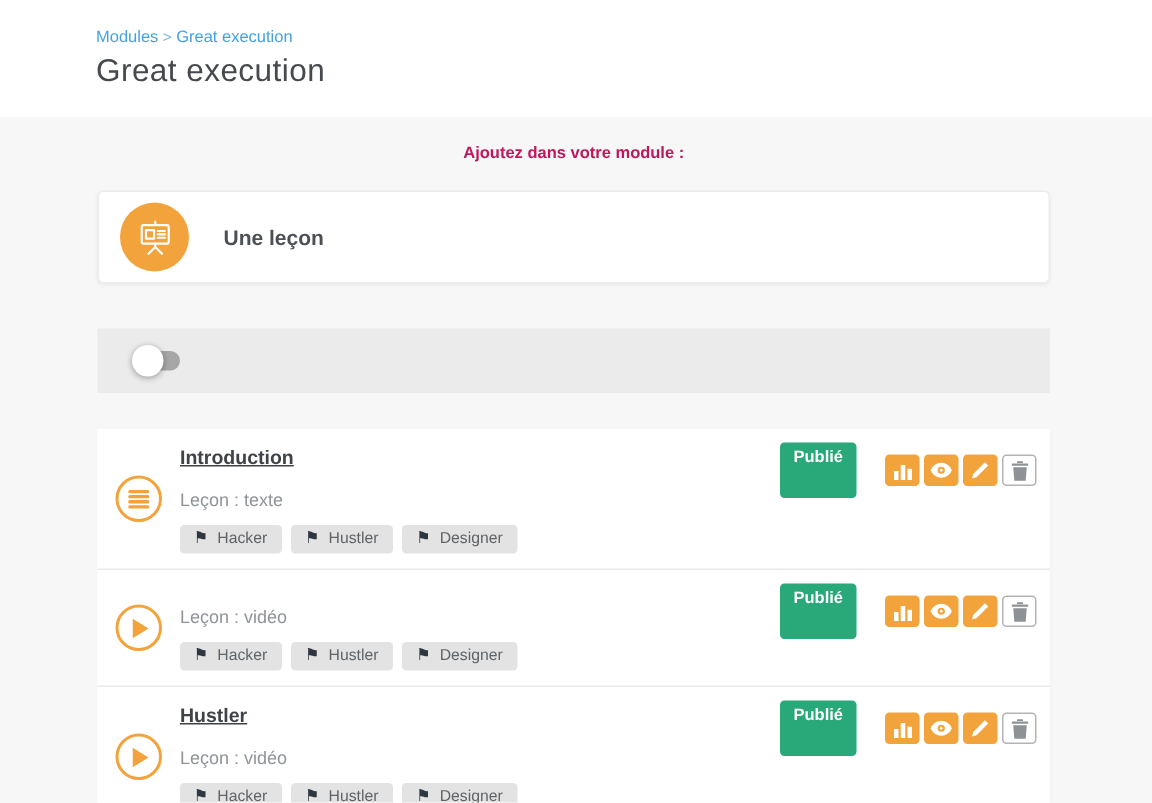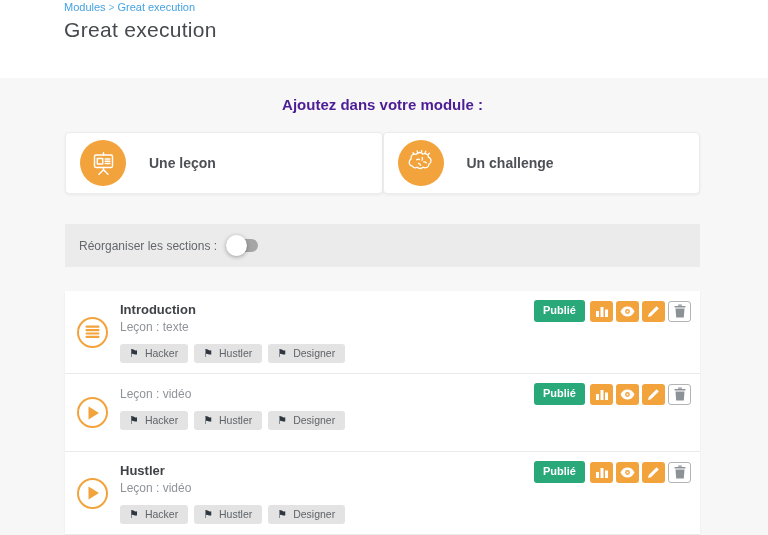--- a/index.html
+++ b/index.html
@@ -1,28 +1,28 @@
 <!DOCTYPE html>
 <html><head>
 <meta charset="utf-8">
 <style>
   * { margin:0; padding:0; box-sizing:border-box; }
   html,body { width:768px; height:535px; overflow:hidden; }
   body { background:#f7f7f7; font-family:"Liberation Sans", sans-serif; }
 
   
-  .header { background:#fff; height:78px; padding:1px 0 0 64px; }
+  .header { background:#fff; height:78px; padding:19px 0 0 64px; }
   .breadcrumb { font-size:11px; color:#45a2e2; }
   .breadcrumb span { cursor:pointer; }
   .crumb-sep { color:#79b6e0; margin:0 3px; font-size:10px; }
   .page-title { font-size:21px; color:#46494d; margin-top:5px; font-weight:400; letter-spacing:.3px; }
 
   .content { width:635px; margin-left:65px; }
 
-  .add-heading { text-align:center; font-weight:bold; font-size:15px; color:#4c1d95; padding-top:18px; }
+  .add-heading { text-align:center; font-weight:bold; font-size:11px; color:#be185d; padding-top:18px; }
 
   .cards { display:flex; margin-top:19px; }
   .card { flex:1; background:#fff; border:1px solid #ececec; border-radius:4px;
           box-shadow:0 1px 3px rgba(0,0,0,.06); height:62px; display:flex;
           align-items:center; padding-left:14px; cursor:pointer; }
   .card-circle { width:46px; height:46px; border-radius:50%; background:#F2A33C;
                  display:flex; align-items:center; justify-content:center;
                  margin-right:23px; flex-shrink:0; }
   .card-label { font-size:14px; font-weight:bold; color:#4d5156; }
 
@@ -34,30 +34,30 @@
   .toggle-knob { position:absolute; left:-2px; top:-4px; width:21px; height:21px;
                  border-radius:50%; background:#fff; box-shadow:0 1px 4px rgba(0,0,0,.35); }
 
   .sections-list { margin-top:24px; background:#fff; box-shadow:0 1px 2px rgba(0,0,0,.07); }
   .section-row { position:relative; min-height:78px; padding:10px 8px 10px 12px;
                  display:flex; border-bottom:1px solid #eaeaea; background:#fff; }
   .section-row:last-child { border-bottom:none; }
   .row-icon { width:31px; height:31px; border:2px solid #F2A33C; border-radius:50%;
               background:#fff; display:flex; align-items:center; justify-content:center;
               margin-right:12px; align-self:center; flex-shrink:0; }
-  .row-title { font-size:13px; font-weight:bold; color:#3f4347; padding-top:1px; }
-  .row-sub { font-size:12px; color:#8f9499; margin-top:3px; }
+  .row-title { font-size:13px; font-weight:bold; color:#3f4347; padding-top:1px;text-decoration:underline; }
+  .row-sub { font-size:12px; color:#8f9499; margin-top:14px; }
   .row-tags { display:flex; gap:6px; margin-top:10px; }
   .tag { background:#e3e3e3; border-radius:3px; padding:3px 10px 4px 9px; font-size:10.5px;
          color:#5f6468; display:flex; align-items:center; gap:6px; }
   .tag-flag { color:#2e3740; font-size:11px; line-height:1; }
 
   .row-controls { position:absolute; top:9px; right:9px; display:flex; gap:3px; align-items:center; }
   .status-badge { background:#29a879; color:#fff; font-weight:bold; font-size:11px;
-                  padding:0 9px; height:22px; line-height:21px; border-radius:3px; margin-right:2px; }
+                  padding:0 9px; height:37px; line-height:21px; border-radius:3px; margin-right:16px; }
   .action-btn { width:23px; height:21px; background:#F2A33C; border:none; border-radius:3px;
                 display:flex; align-items:center; justify-content:center; padding:0; cursor:pointer; }
   .action-btn.delete-btn { background:#fff; border:1px solid #b4b4b4; }
 </style>
 </head>
 <body>
 
 <div class="header">
   <div class="breadcrumb">
     <span>Modules</span><span class="crumb-sep">&gt;</span><span>Great execution</span>
@@ -75,41 +75,23 @@
         <svg width="27" height="27" viewBox="0 0 24 24" fill="none" stroke="#fff" stroke-width="1.3" stroke-linecap="round" stroke-linejoin="round">
           <path d="M12 2.5v2"></path>
           <rect x="4" y="4.5" width="16" height="11" rx="1.2"></rect>
           <rect x="6.5" y="7.5" width="4.8" height="5"></rect>
           <path d="M13.5 8h4.2M13.5 10h4.2M13.5 12h4.2"></path>
           <path d="M12 15.5v2M12 17.5l-4 4M12 17.5l4 4"></path>
         </svg>
       </span>
       <span class="card-label">Une leçon</span>
     </div>
-    <div class="card">
-      <span class="card-circle">
-        <svg width="28" height="28" viewBox="0 0 24 24" fill="none" stroke="#fff" stroke-width="1.1" stroke-linecap="round" stroke-linejoin="round">
-          <path d="M6.2 4.6L5.1 3.2"></path>
-            <path d="M9.2 3.3l-.5-1.6"></path>
-            <path d="M12.4 3l.1-1.7"></path>
-            <path d="M15.4 3.4l.7-1.5"></path>
-            <path d="M18 4.8l1.2-1.2"></path>
-          <path d="M4.7 14.7c-1.6-.3-2.8-1.7-2.8-3.3 0-1.2.6-2.2 1.6-2.8-.1-.3-.1-.6-.1-.9 0-1.8 1.5-3.3 3.3-3.3.4 0 .8.1 1.1.2C8.5 3.6 9.6 3 10.8 3c1.1 0 2.1.5 2.7 1.3.5-.2 1-.4 1.6-.4 1.8 0 3.2 1.4 3.3 3.1 1.3.5 2.2 1.7 2.2 3.1 0 1.3-.8 2.5-1.9 3-.1 1.7-1.5 3-3.2 3-.6 0-1.2-.2-1.7-.5-.6.7-1.5 1.1-2.5 1.1s-1.9-.4-2.5-1.1c-.5.3-1.1.5-1.7.5-1.1 0-2-.5-2.4-1.4z"></path>
-          <path d="M8.3 9.2c.7-.6 1.7-.6 2.4-.1"></path>
-            <path d="M12.9 7.2c.5.7.5 1.7 0 2.4"></path>
-            <path d="M9.8 12.3c.9.2 1.6.9 1.9 1.8"></path>
-            <path d="M14.4 11c.8-.1 1.6.2 2.2.8"></path>
-        </svg>
-      </span>
-      <span class="card-label">Un challenge</span>
-    </div>
   </div>
 
   <div class="reorder-bar">
-    <span class="reorder-label">Réorganiser les sections :</span>
     <span class="toggle">
       <span class="toggle-knob"></span>
     </span>
   </div>
 
   <div class="sections-list">
       <div class="section-row">
     <span class="row-icon">
       <svg width="15" height="14" viewBox="0 0 15 14">
         <g fill="#F2A33C">

